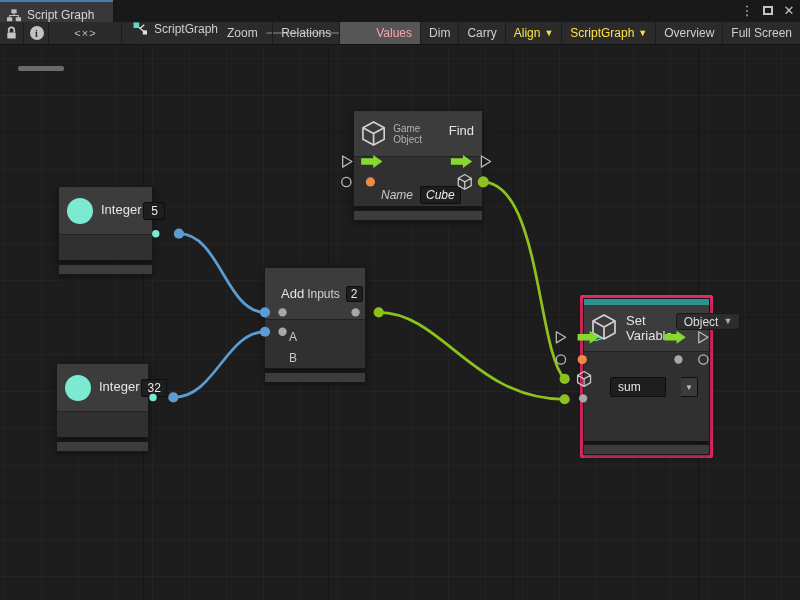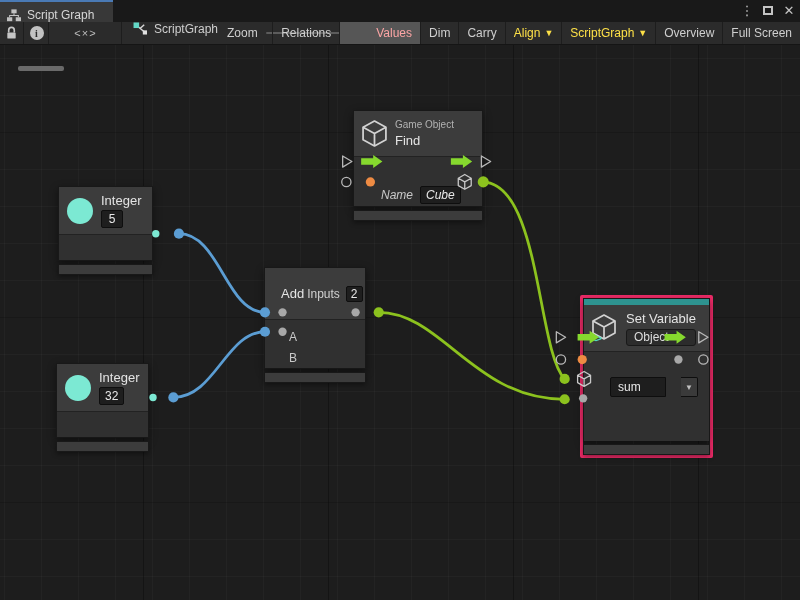--- a/index.html
+++ b/index.html
@@ -63,21 +63,21 @@
   .n-title { font-size:13px; color:#e4e4e4; }
   .n-sub { font-size:10px; color:#b2b2b2; }
   .val-box { background:#1e1e1e; border:1px solid #0e0e0e; border-radius:2px; color:#e8e8e8;
              font-size:12px; text-align:center; padding:1px 5px; min-width:22px; }
   .port-label { font-size:12px; color:#c9c9c9; }
   .mint-circle { width:26px; height:26px; border-radius:50%; background:#7ce9d3; flex:none; }
 
   
   .node-int .n-header { height:47px; }
   .node-int .n-body { height:26px; border-top:1px solid #222; }
-  .int-col { display:flex; flex-direction:column; align-items:flex-start; gap:2px; }
+  .int-col { display:flex; flex-direction:row; align-items:flex-start; gap:2px; }
 
   
   .node-add .n-header { height:51px; }
   .node-add .n-body { height:49px; border-top:1px solid #222; padding-top:6px; }
   .node-add .row { height:21px; display:flex; align-items:center; padding-left:24px; }
   .add-col { display:flex; flex-direction:row; gap:3px; }
   .inputs-line { display:flex; align-items:center; gap:6px; font-size:12px; color:#d0d0d0; }
   .inputs-line .val-box { min-width:16px; padding:0 4px; }
 
   
@@ -85,21 +85,21 @@
   .node-find .n-body { height:50px; border-top:1px solid #222; padding-top:5px; }
   .node-find .row1 { height:22px; }
   .node-find .row2 { height:22px; display:flex; align-items:center; padding-left:27px; gap:7px;font-style:italic; }
 
   
   .node-setvar { border:3px solid #ee2b68; border-radius:2px; width:133px; }
   .node-setvar .kind-strip { height:6px; background:#2e9390; }
   .node-setvar .n-header { height:46px; background:#3c3c3c; }
   .node-setvar .n-body { height:90px; border-top:1px solid #222; background:#303030; }
   .node-setvar .n-main2 { box-shadow:0 3px 8px rgba(0,0,0,.45); border:1px solid #181818; border-bottom:none; }
-  .setvar-col { display:flex; flex-direction:column; gap:3px; }
+  .setvar-col { display:flex; flex-direction:row; gap:3px; }
   .dropdown { display:flex; align-items:center; gap:5px; background:#2c2c2c; border:1px solid #191919;
               border-radius:3px; padding:1px 7px; font-size:12px; color:#dcdcdc; height:17px; }
   .dropdown .caret { color:#aaaaaa; }
   .combo { position:absolute; left:26px; top:25px; height:20px; display:flex;gap:15px; }
   .combo-val { width:56px; background:#1e1e1e; border:1px solid #0e0e0e; border-radius:2px 0 0 2px;
                color:#e8e8e8; font-size:12px; display:flex; align-items:center; padding-left:7px; }
   .combo-btn { width:17px; background:#3a3a3a; border:1px solid #0e0e0e; border-left:none;
                border-radius:0 2px 2px 0; display:flex; align-items:center; justify-content:center;
                color:#c0c0c0; font-size:8px; }
   .icon-stack { position:relative; width:26px; height:28px; flex:none; }

